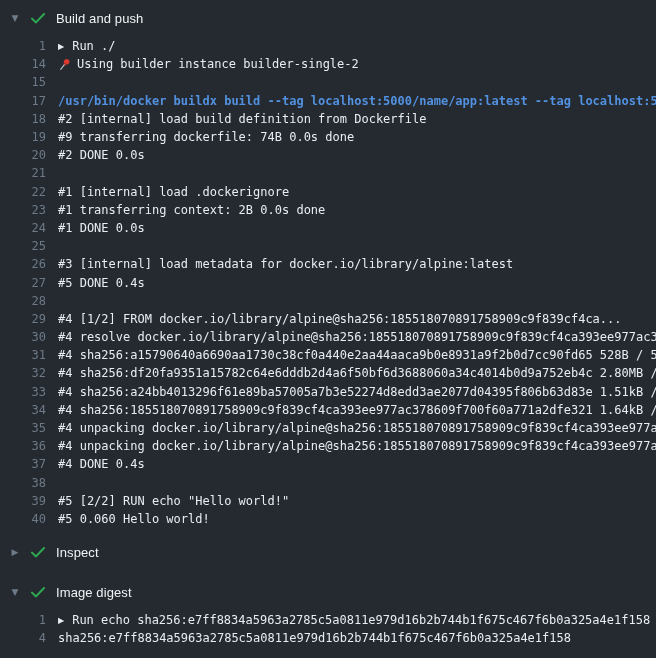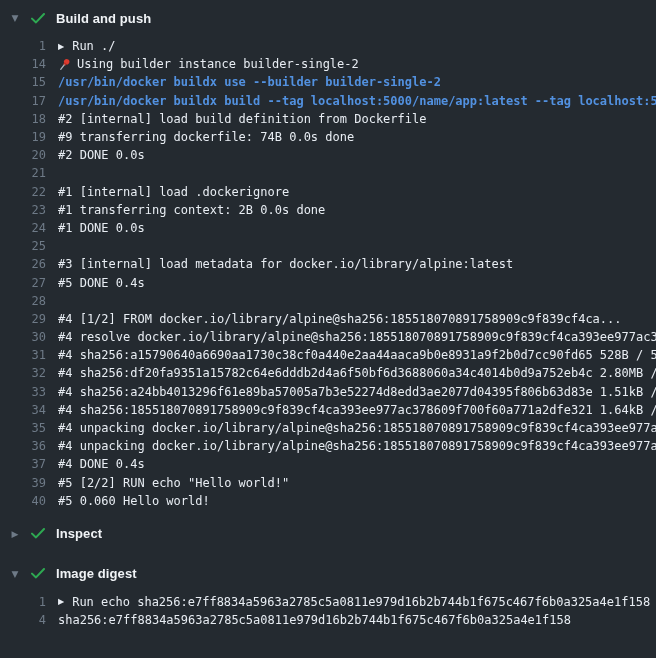--- a/index.html
+++ b/index.html
@@ -30,21 +30,21 @@
   .check {
     margin: 0 11px 0 9px;
     display: flex;
     align-items: center;
     color: var(--check-green, #2ea952);
   }
   .check svg { display: block; }
   .title {
     font-family: "Liberation Sans", sans-serif;
     font-size: 13px;
-    font-weight: 700;
+    font-weight: 400;
     color: var(--header-text, #f0f3f6);
     letter-spacing: .1px;
   }
 
   
   .section-lines { margin-top: 3px; }
   .log-line {
     display: flex;
     align-items: center;
     height: 18.2px;
@@ -117,21 +117,20 @@
         <rect x="5.2" y="4.6" width="2.6" height="2.6" rx="0.6" fill="#c22f24"></rect>
         <path d="M6.5 7 L6.5 12.6" stroke="#aab4bd" stroke-width="1.3" stroke-linecap="round"></path>
       </g>
     </svg>
   </span>
 <span class="lt">Using builder instance builder-single-2</span></span>
   </div>
 
   <div class="log-line command">
     <span class="ln">15</span>
-    <span class="lc"><span class="lt">/usr/bin/docker buildx use --builder builder-single-2</span></span>
   </div>
 
 
   <div class="log-line command">
     <span class="ln">17</span>
     <span class="lc"><span class="lt">/usr/bin/docker buildx build --tag localhost:5000/name/app:latest --tag localhost:500</span></span>
   </div>
 
   <div class="log-line">
     <span class="ln">18</span>
@@ -226,20 +225,24 @@
   <div class="log-line">
     <span class="ln">36</span>
     <span class="lc"><span class="lt">#4 unpacking docker.io/library/alpine@sha256:185518070891758909c9f839cf4ca393ee977a</span></span>
   </div>
 
   <div class="log-line">
     <span class="ln">37</span>
     <span class="lc"><span class="lt">#4 DONE 0.4s</span></span>
   </div>
 
+  <div class="log-line">
+    <span class="ln">38</span>
+    <span class="lc"><span class="lt"></span></span>
+  </div>
 
   <div class="log-line">
     <span class="ln">39</span>
     <span class="lc"><span class="lt">#5 [2/2] RUN echo "Hello world!"</span></span>
   </div>
 
   <div class="log-line">
     <span class="ln">40</span>
     <span class="lc"><span class="lt">#5 0.060 Hello world!</span></span>
   </div>

